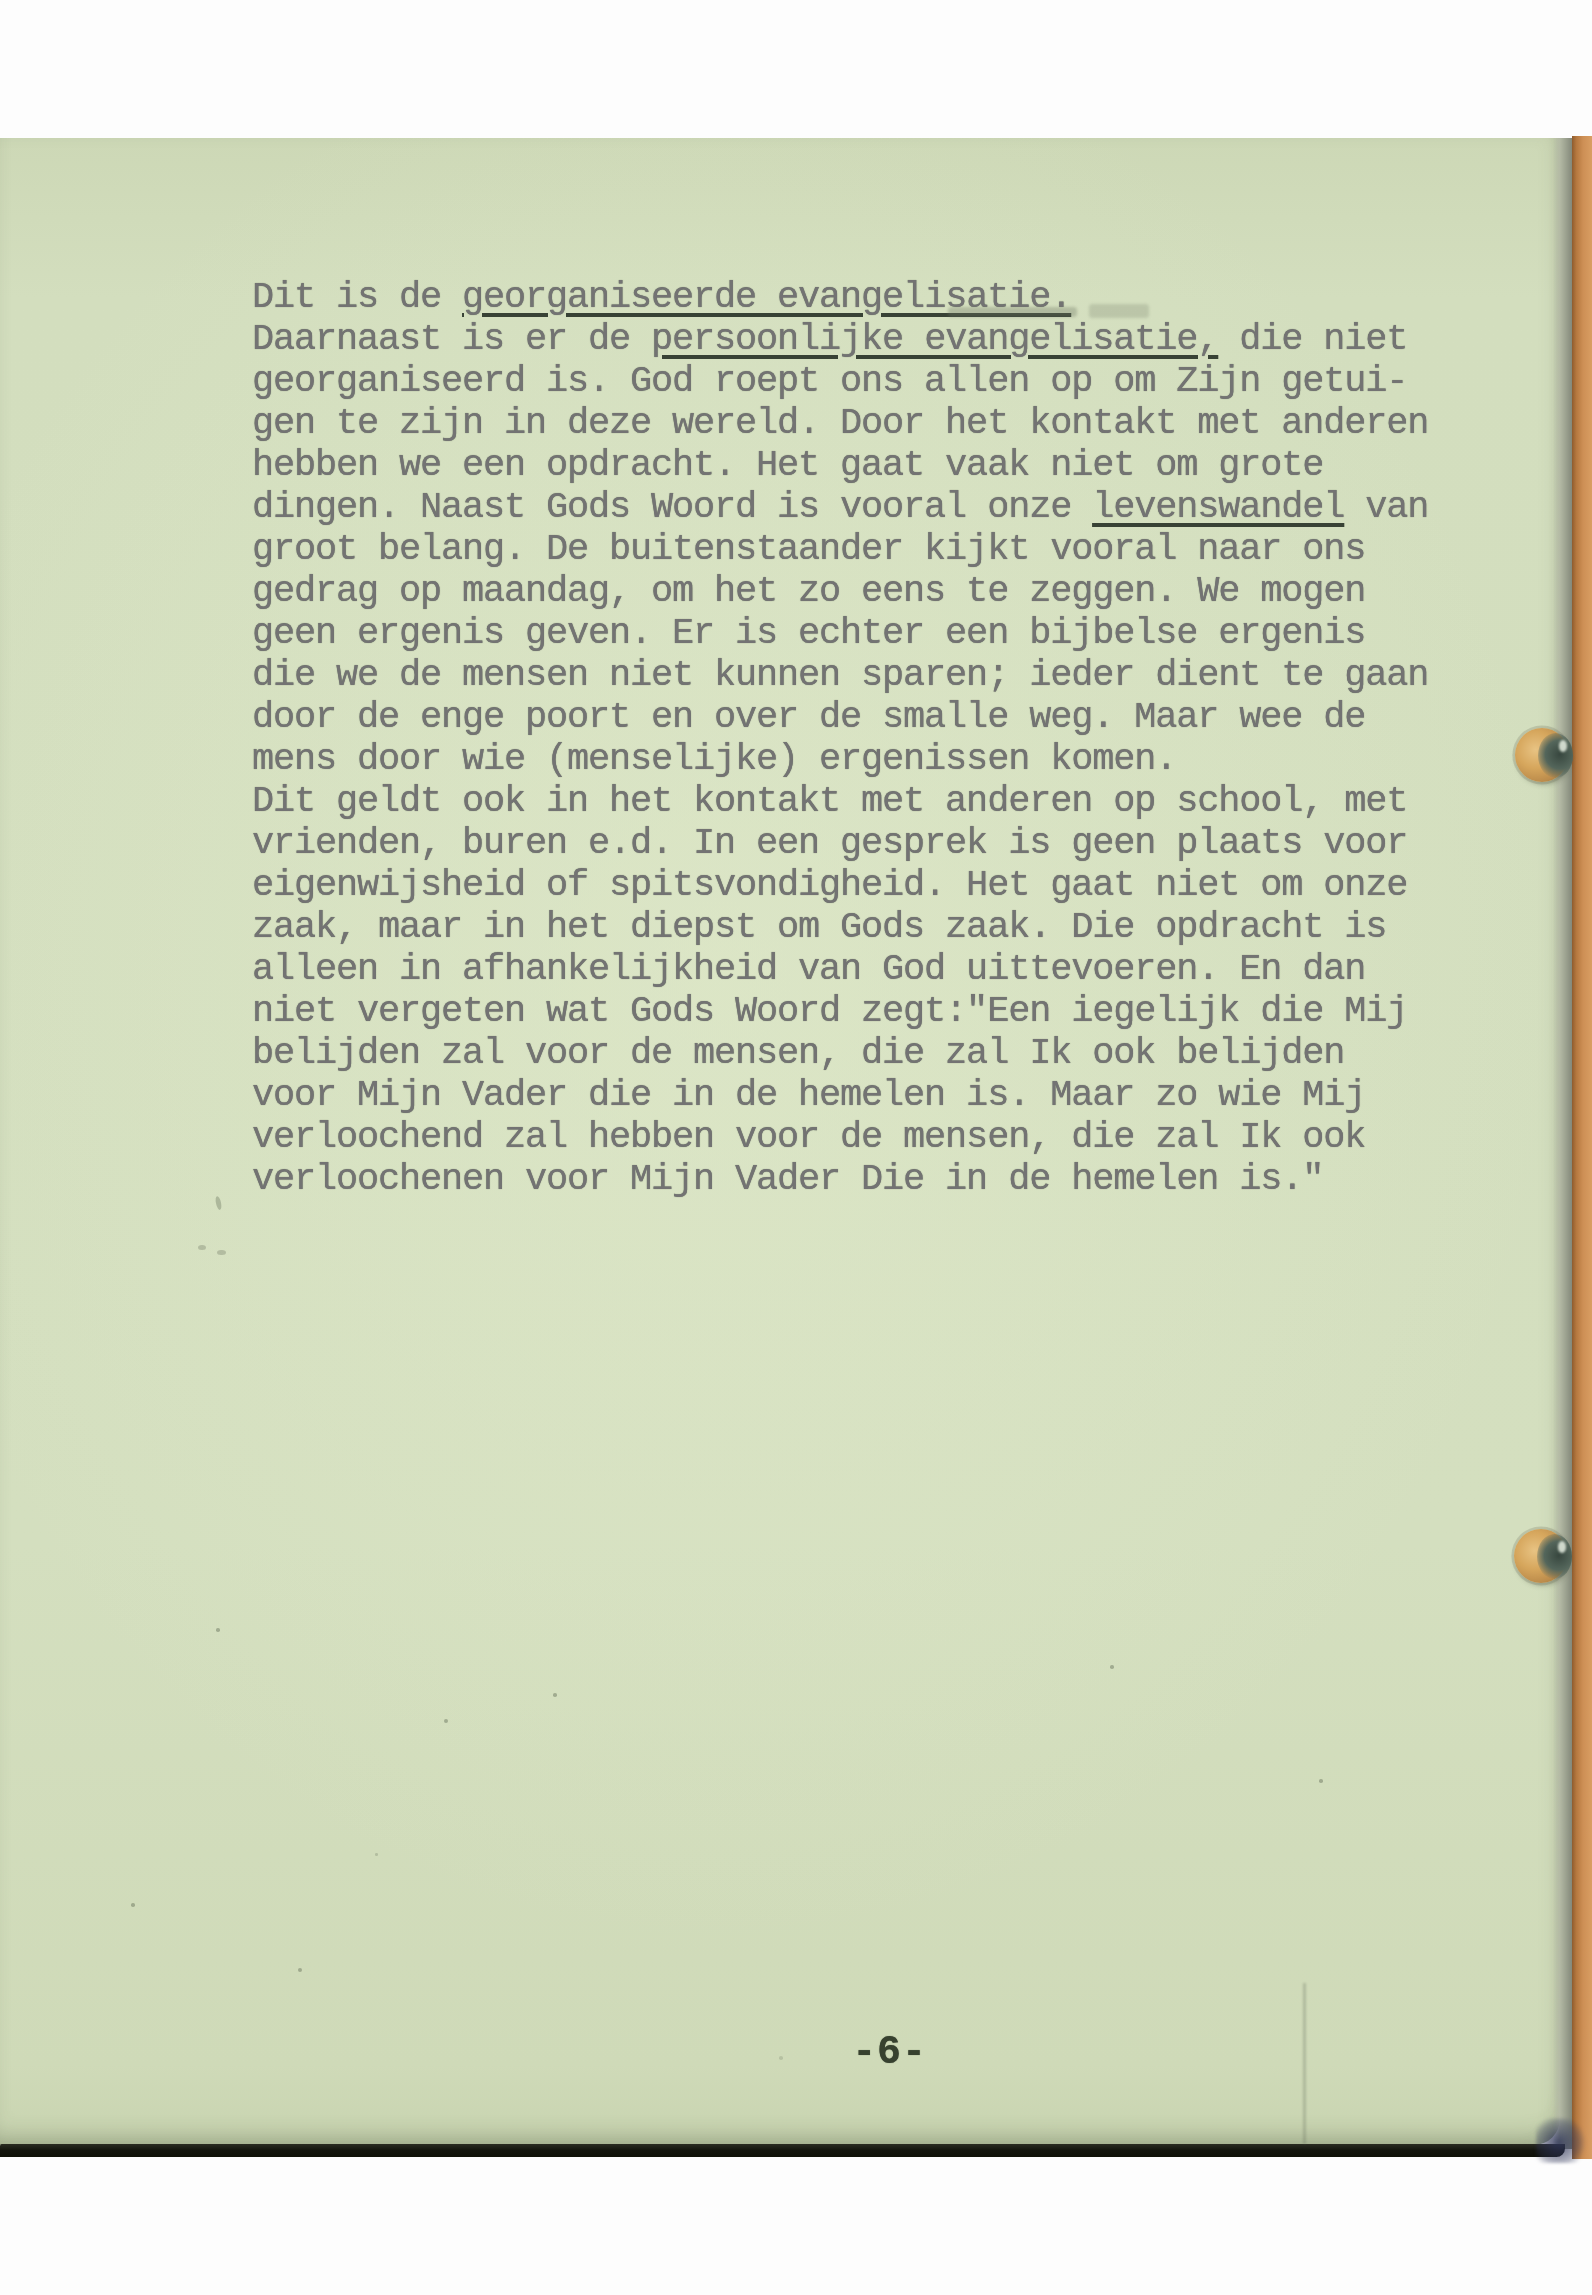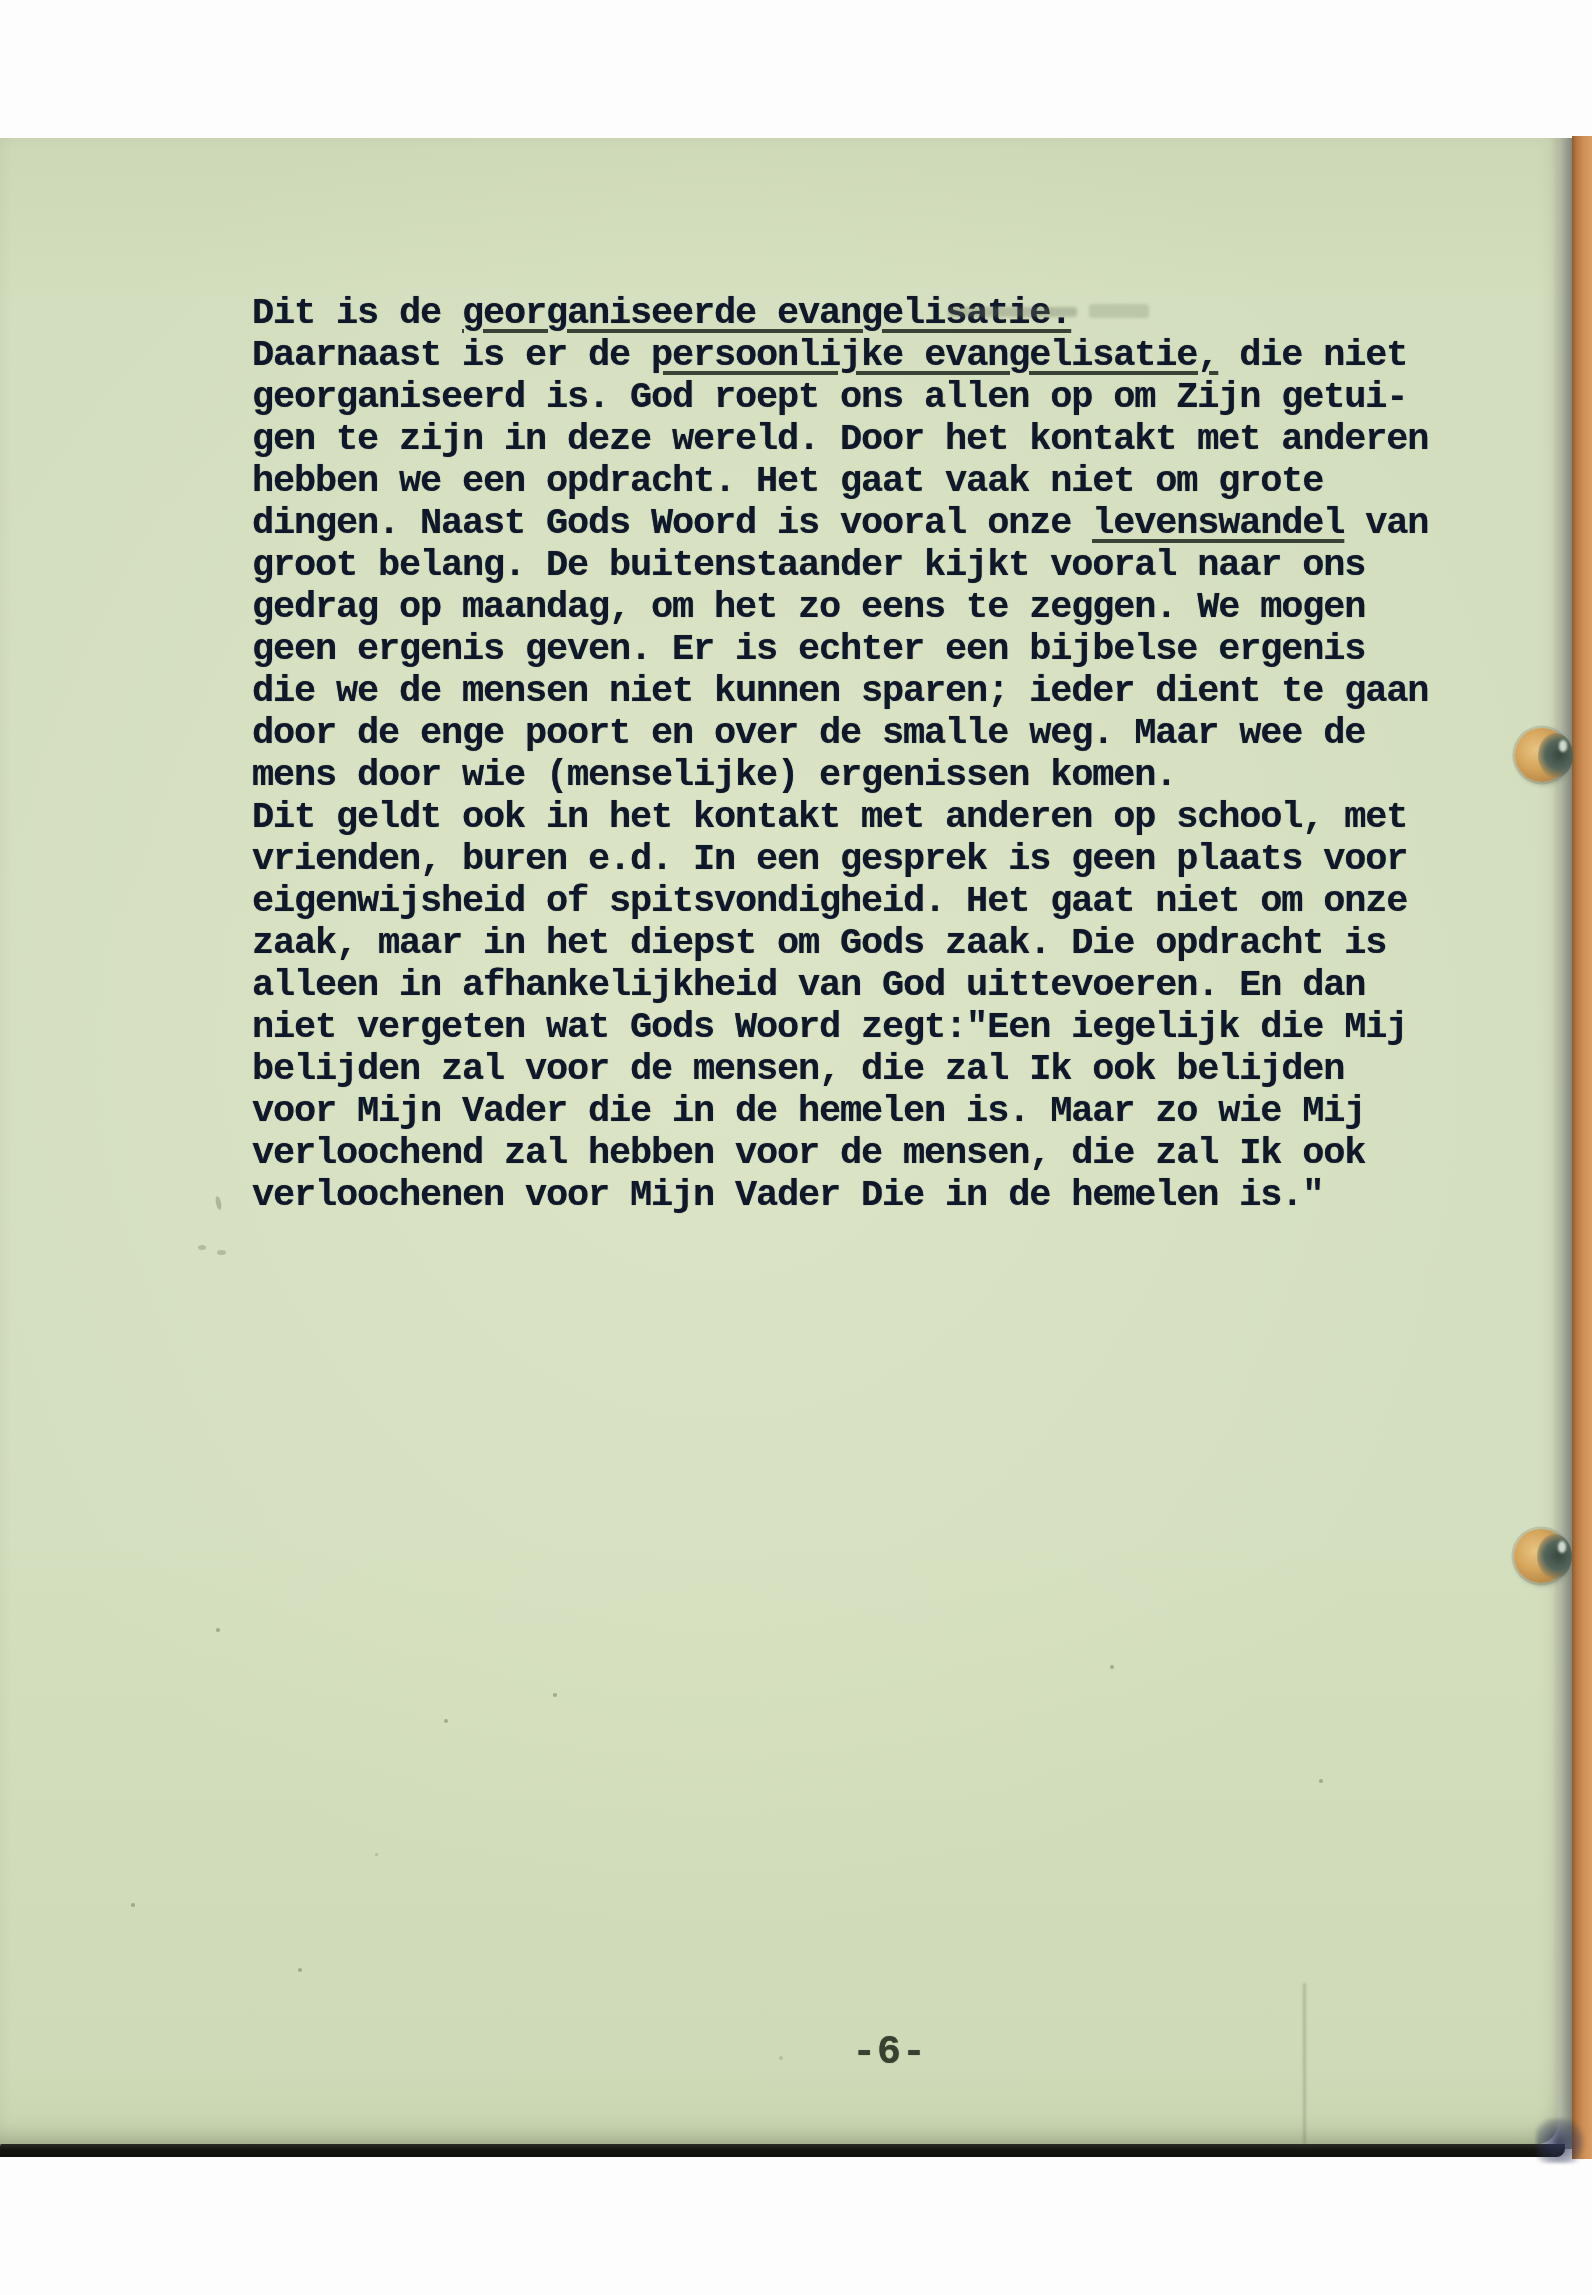--- a/index.html
+++ b/index.html
@@ -56,24 +56,24 @@
   }
   .fastener::before{
     content:"";position:absolute;right:1.7px;top:12px;width:8.6px;height:12px;border-radius:50%;
     background:rgba(230,238,226,.85);filter:blur(0.9px);z-index:2;
   }
   .fastener.f1{left:1515px;top:728px;}
   .fastener.f2{left:1514px;top:1529px;}
 
   
   .text-block{
-    position:absolute;left:252px;top:292px;width:1208px;
-    color:#0f172a;
+    position:absolute;left:252px;top:276px;width:1208px;
+    color:#737373;
     font-size:37px;letter-spacing:-1.2px;line-height:42px;
-    font-weight:700;
+    font-weight:400;
     text-shadow:0 0 0.9px rgba(63,74,62,.75);
     white-space:pre;
   }
   .tline{height:42px;}
   .tline .ul{
     text-decoration-line:underline;
     text-decoration-thickness:3.9px;
     text-underline-offset:6px;
     text-decoration-color:rgba(52,62,50,.92);
   }

